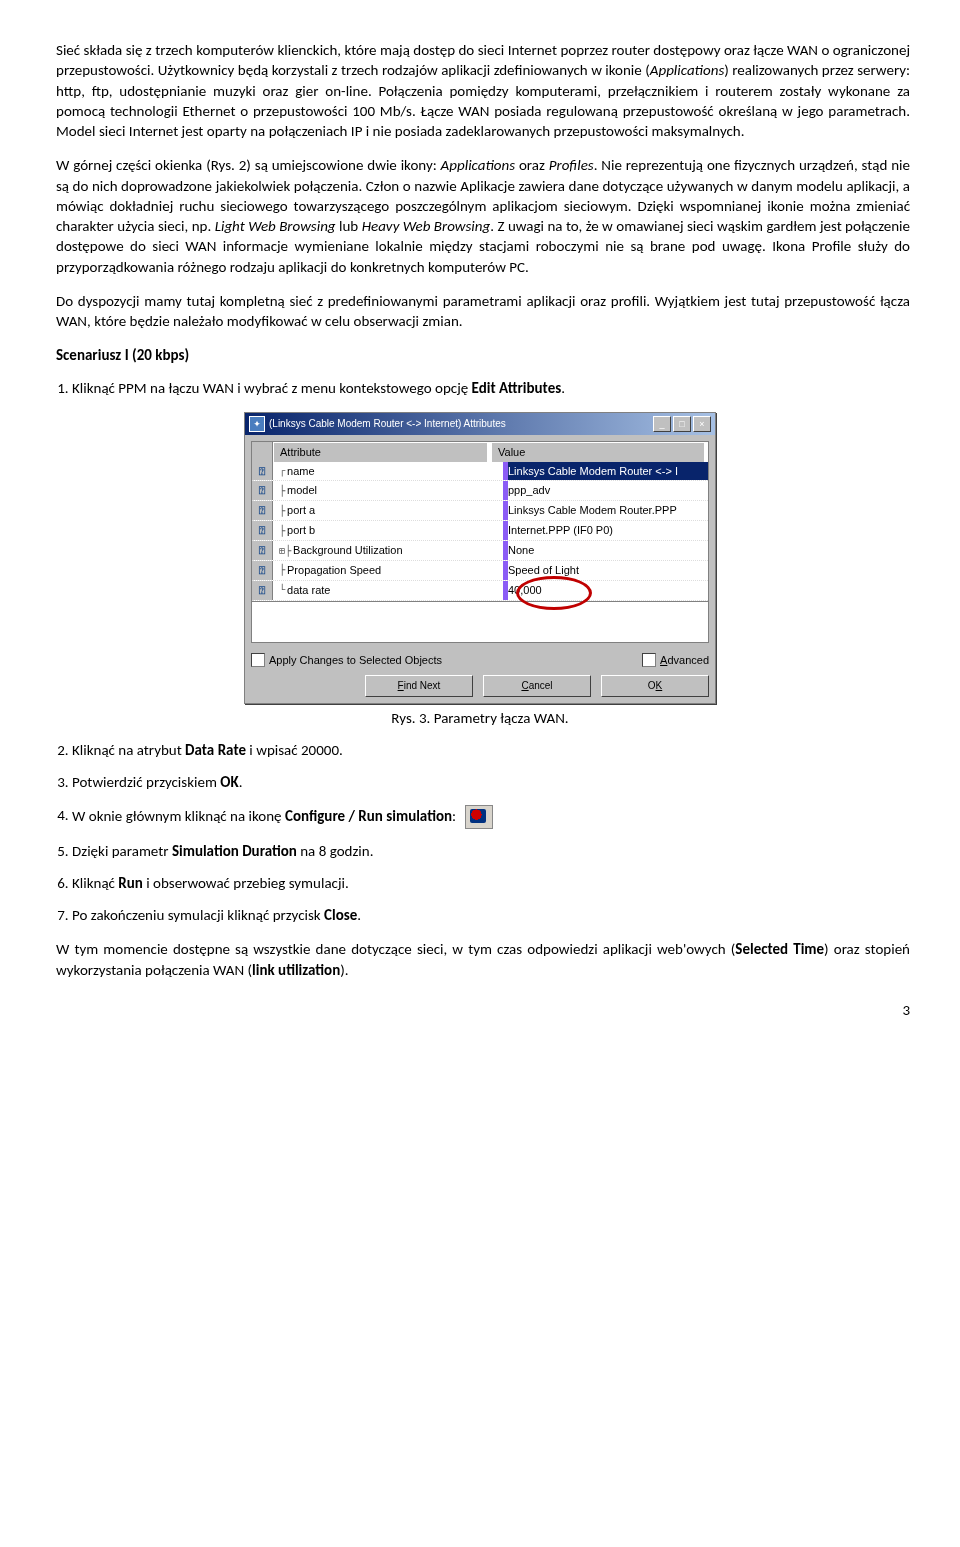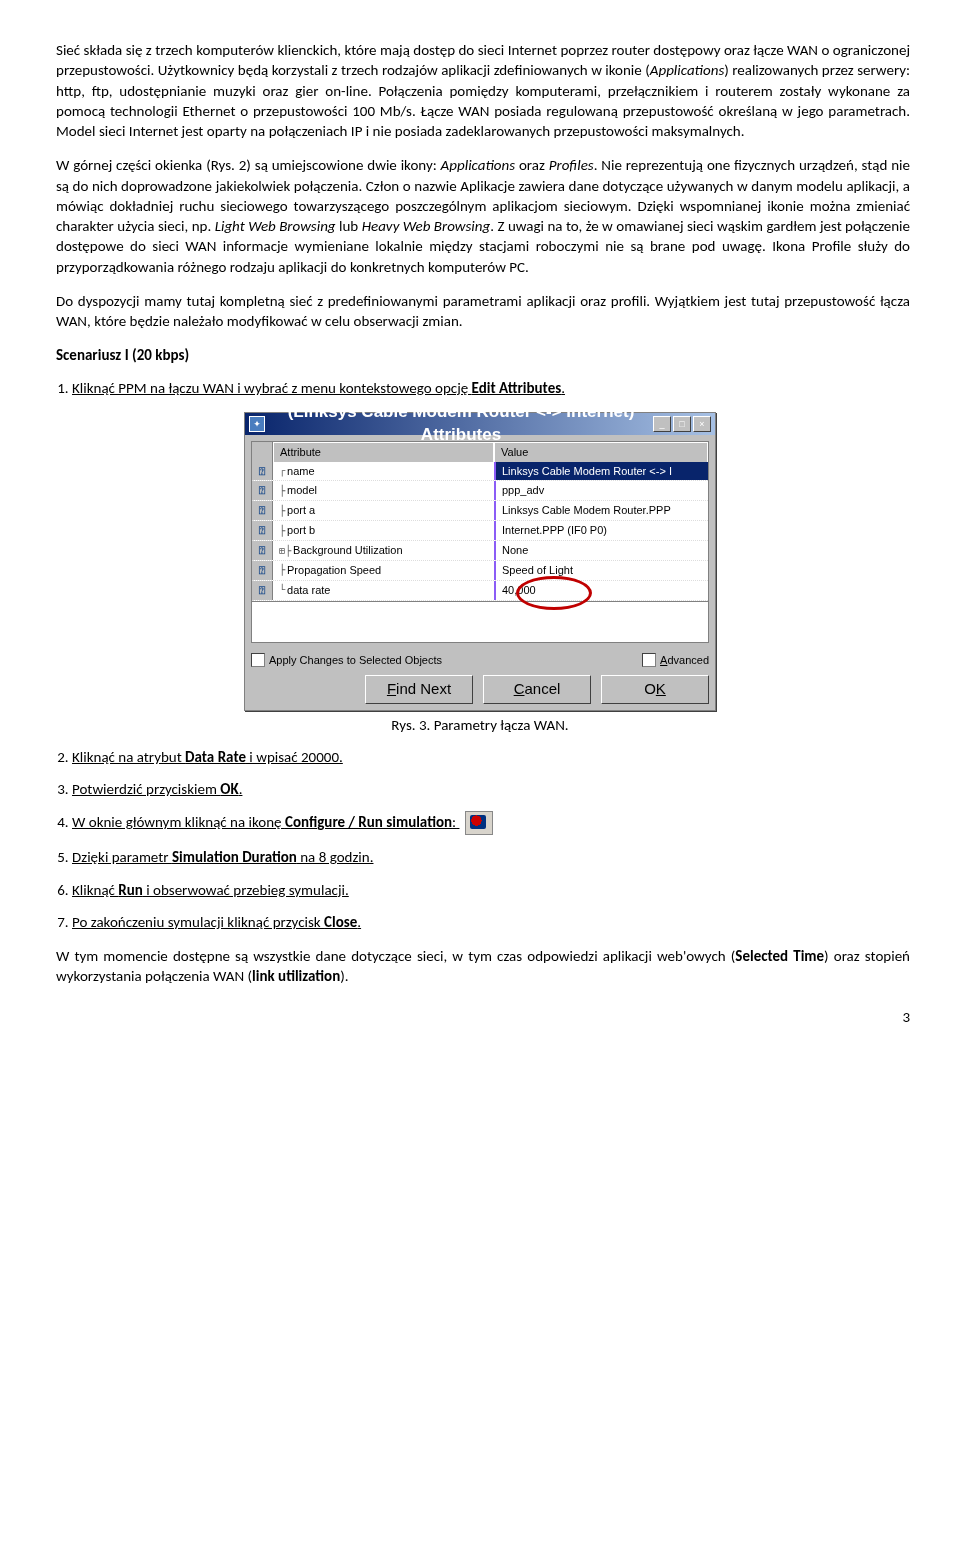--- a/index.html
+++ b/index.html
@@ -11,21 +11,21 @@
     margin: 0;
     padding: 40px 50px;
     width: 960px;
     box-sizing: border-box;
     text-align: justify;
   }
   p { margin: 0 0 14px 6px; }
   .bold { font-weight: bold; }
   .italic { font-style: italic; }
   ol { margin: 4px 0 14px 0; padding-left: 22px; }
-  ol li { margin: 12px 0; text-align: left; text-decoration: underline; }
+  ol li { margin: 12px 0; text-align: left; }
   .fig-wrap {
     text-align: center;
     margin: 8px 0 4px 0;
   }
   .dialog {
     display: inline-block;
     width: 470px;
     background: #c0c0c0;
     border: 1px solid #808080;
     font-family: "MS Sans Serif", Tahoma, sans-serif;
@@ -43,21 +43,21 @@
     height: 18px;
   }
   .titlebar .ticon {
     width: 14px; height: 14px;
     background: #4a7dbf;
     border: 1px solid #fff;
     margin-right: 4px;
     display: flex; align-items: center; justify-content: center;
     font-size: 9px; color: #fff;
   }
-  .titlebar .ttext { flex: 1; font-weight: bold; font-size: 17px; text-align: center; }
+  .titlebar .ttext { flex: 1; font-weight: normal; font-size: 10px; }
   .winbtns { display: flex; gap: 2px; }
   .winbtn {
     width: 16px; height: 14px;
     background: #c0c0c0;
     border: 1px solid #fff;
     border-right-color: #404040;
     border-bottom-color: #404040;
     font-size: 9px;
     display: flex; align-items: center; justify-content: center;
     font-family: Arial;
@@ -66,58 +66,58 @@
   .grid-head, .grid-row {
     display: flex;
     background: #fff;
     border: 1px solid #808080;
   }
   .grid-head {
     background: #c0c0c0;
     border-bottom: none;
   }
   .grid-head .cell {
-    border-right: 1px solid #ffffff;
+    border-right: 4px solid #ffffff;
     border-top: 1px solid #fff;
     border-left: 1px solid #fff;
     padding: 2px 6px;
     background: #c0c0c0;
   }
   .grid-rows { border: 1px solid #808080; border-top: none; background: #fff; }
   .grid-row { border: none; border-bottom: 1px dotted #ddd; }
   .cell-icon {
     width: 20px;
     display: flex; align-items: center; justify-content: center;
     color: #1a4a8a;
     font-weight: bold;
     font-size: 11px;
     background: #c0c0c0;
     border-right: 1px solid #808080;
   }
   .cell-attr { flex: 1; padding: 2px 6px; display: flex; align-items: center; }
-  .cell-val { width: 200px; padding: 2px 6px; border-left: 2px solid #8b5cf6; }
+  .cell-val { width: 200px; padding: 2px 0; border-left: 5px solid #8b5cf6; }
   .tree-pipe { font-family: monospace; font-size: 10px; color: #606060; margin-right: 2px; }
   .row-bar {
     display: flex; justify-content: space-between;
     margin-top: 10px; align-items: flex-end;
   }
   .chk { display: flex; align-items: center; gap: 4px; }
   .chkbox {
     width: 12px; height: 12px; background: #fff;
     border: 1px solid #808080;
     border-top-color: #404040; border-left-color: #404040;
   }
   .btn-row { display: flex; justify-content: flex-end; gap: 10px; margin-top: 8px; }
   .wbtn {
     background: #c0c0c0;
     border: 1px solid #fff;
     border-right-color: #404040;
     border-bottom-color: #404040;
     padding: 3px 18px;
-    font-size: 15px;
+    font-size: 10px;
     min-width: 70px;
     text-align: center;
   }
   .underline-letter { text-decoration: underline; }
   .circle {
     position: absolute;
     border: 3px solid #c00000;
     border-radius: 50%;
     pointer-events: none;
   }

